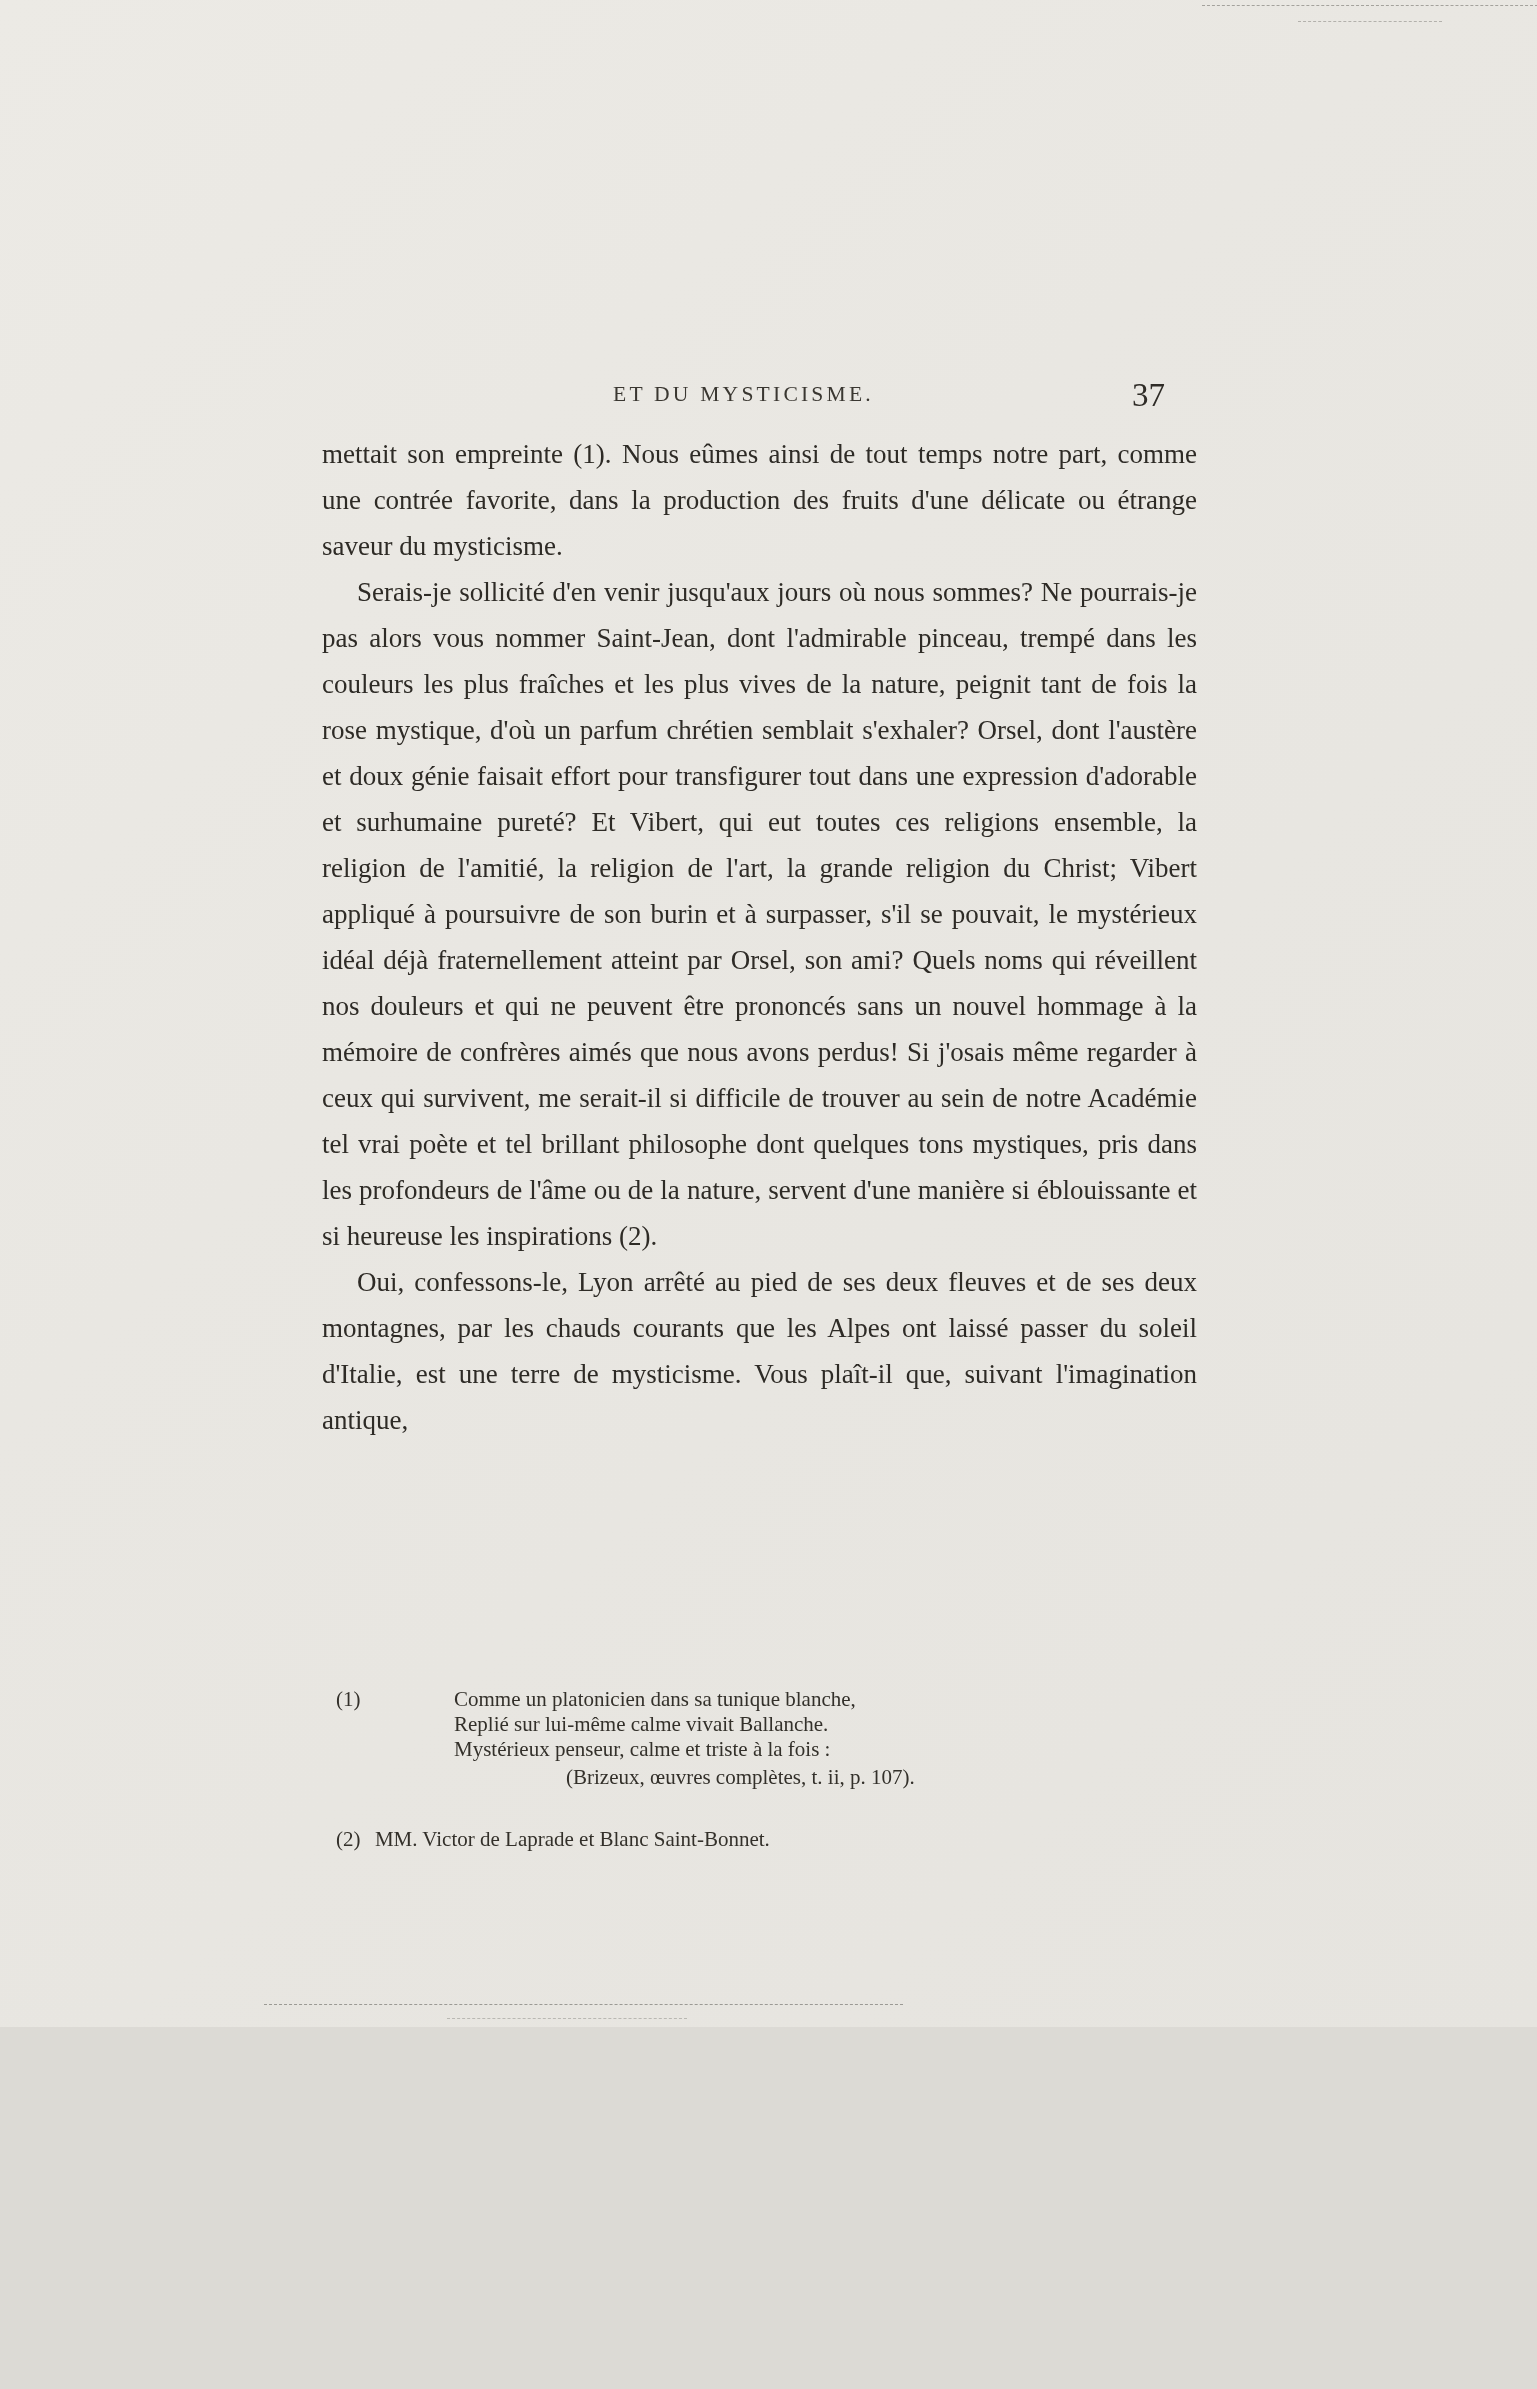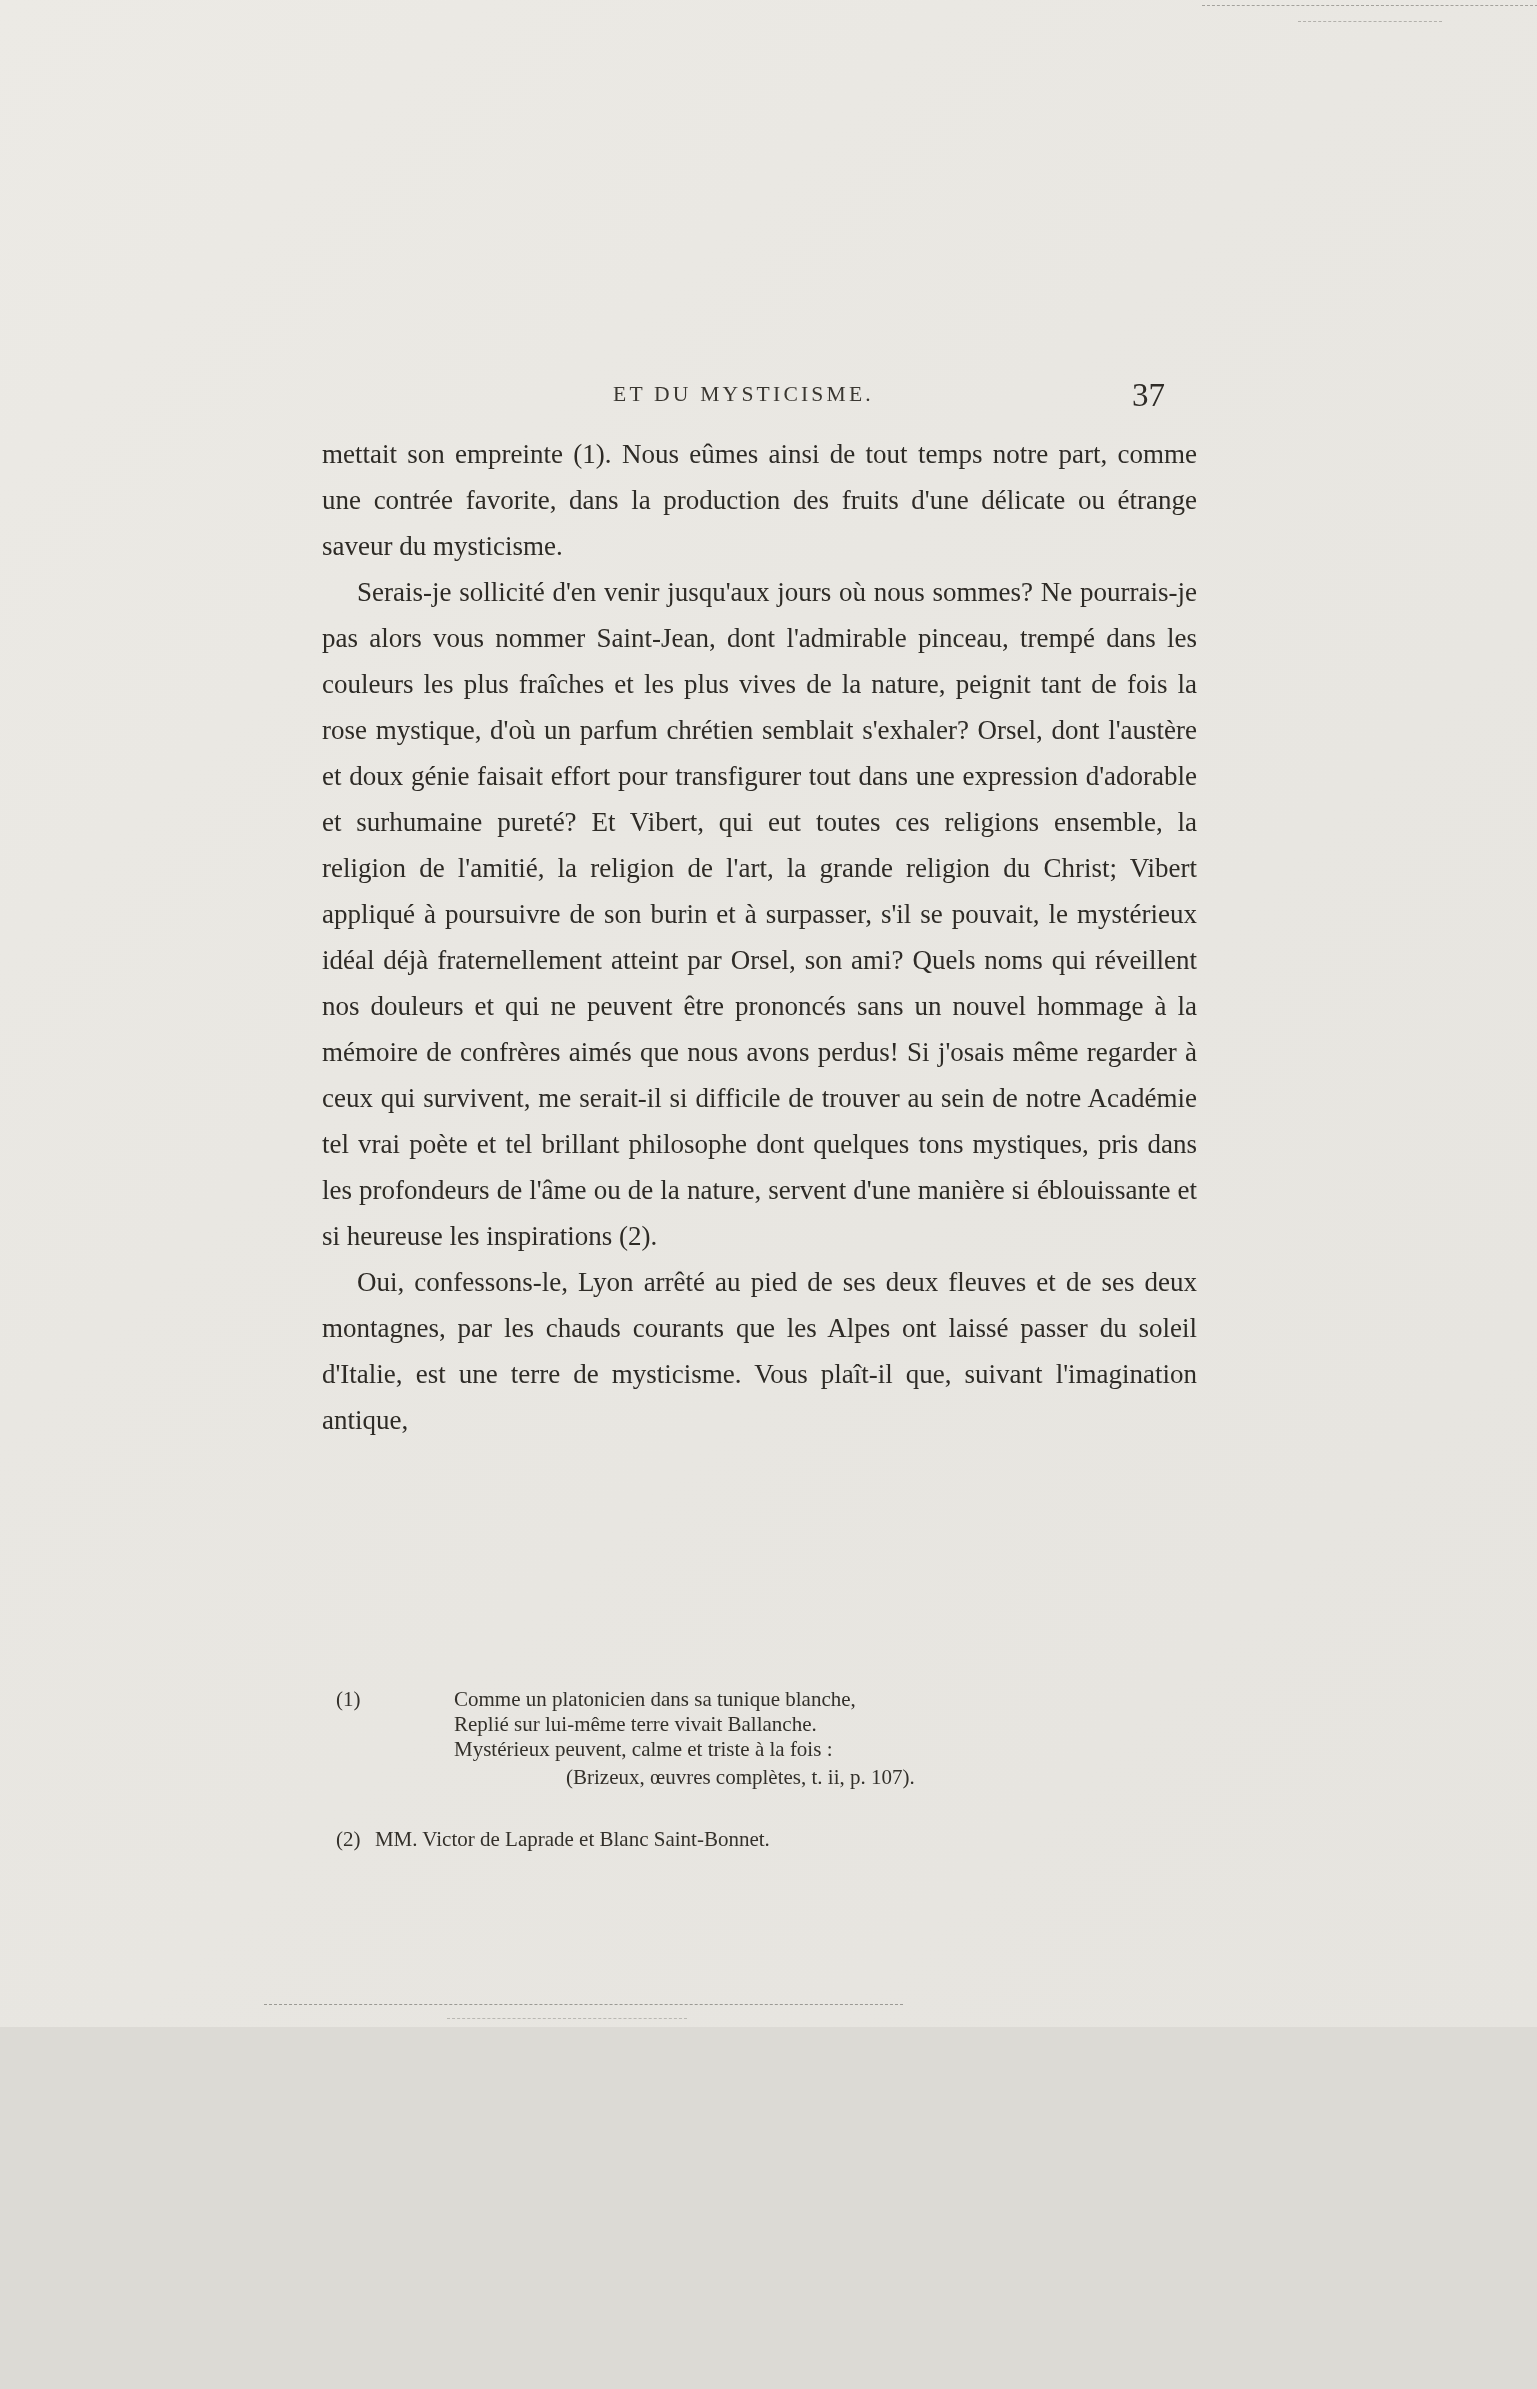--- a/index.html
+++ b/index.html
@@ -145,22 +145,22 @@
     <p class="no-indent">mettait son empreinte (1). Nous eûmes ainsi de tout temps notre part, comme une contrée favorite, dans la production des fruits d'une délicate ou étrange saveur du mysticisme.</p>
     <p>Serais-je sollicité d'en venir jusqu'aux jours où nous sommes? Ne pourrais-je pas alors vous nommer Saint-Jean, dont l'admirable pinceau, trempé dans les couleurs les plus fraîches et les plus vives de la nature, peignit tant de fois la rose mystique, d'où un parfum chrétien semblait s'exhaler? Orsel, dont l'austère et doux génie faisait effort pour transfigurer tout dans une expression d'adorable et surhumaine pureté? Et Vibert, qui eut toutes ces religions ensemble, la religion de l'amitié, la religion de l'art, la grande religion du Christ; Vibert appliqué à poursuivre de son burin et à surpasser, s'il se pouvait, le mystérieux idéal déjà fraternellement atteint par Orsel, son ami? Quels noms qui réveillent nos douleurs et qui ne peuvent être prononcés sans un nouvel hommage à la mémoire de confrères aimés que nous avons perdus! Si j'osais même regarder à ceux qui survivent, me serait-il si difficile de trouver au sein de notre Académie tel vrai poète et tel brillant philosophe dont quelques tons mystiques, pris dans les profondeurs de l'âme ou de la nature, servent d'une manière si éblouissante et si heureuse les inspirations (2).</p>
     <p>Oui, confessons-le, Lyon arrêté au pied de ses deux fleuves et de ses deux montagnes, par les chauds courants que les Alpes ont laissé passer du soleil d'Italie, est une terre de mysticisme. Vous plaît-il que, suivant l'imagination antique,</p>
   </div>
 
   <div class="footnotes">
     <div class="note1">
       <div class="note-marker">(1)</div>
       <div class="verse-block">
         <div class="verse-line">Comme un platonicien dans sa tunique blanche,</div>
-        <div class="verse-line">Replié sur lui-même terre vivait Ballanche.</div>
-        <div class="verse-line">Mystérieux peuvent, calme et triste à la fois :</div>
+        <div class="verse-line">Replié sur lui-même calme vivait Ballanche.</div>
+        <div class="verse-line">Mystérieux penseur, calme et triste à la fois :</div>
         <div class="attribution">(Brizeux, œuvres complètes, t. ii, p. 107).</div>
       </div>
     </div>
     <div class="note2">
       <span class="note2-marker">(2)</span><span>MM. Victor de Laprade et Blanc Saint-Bonnet.</span>
     </div>
   </div>
 
 </div>
 

